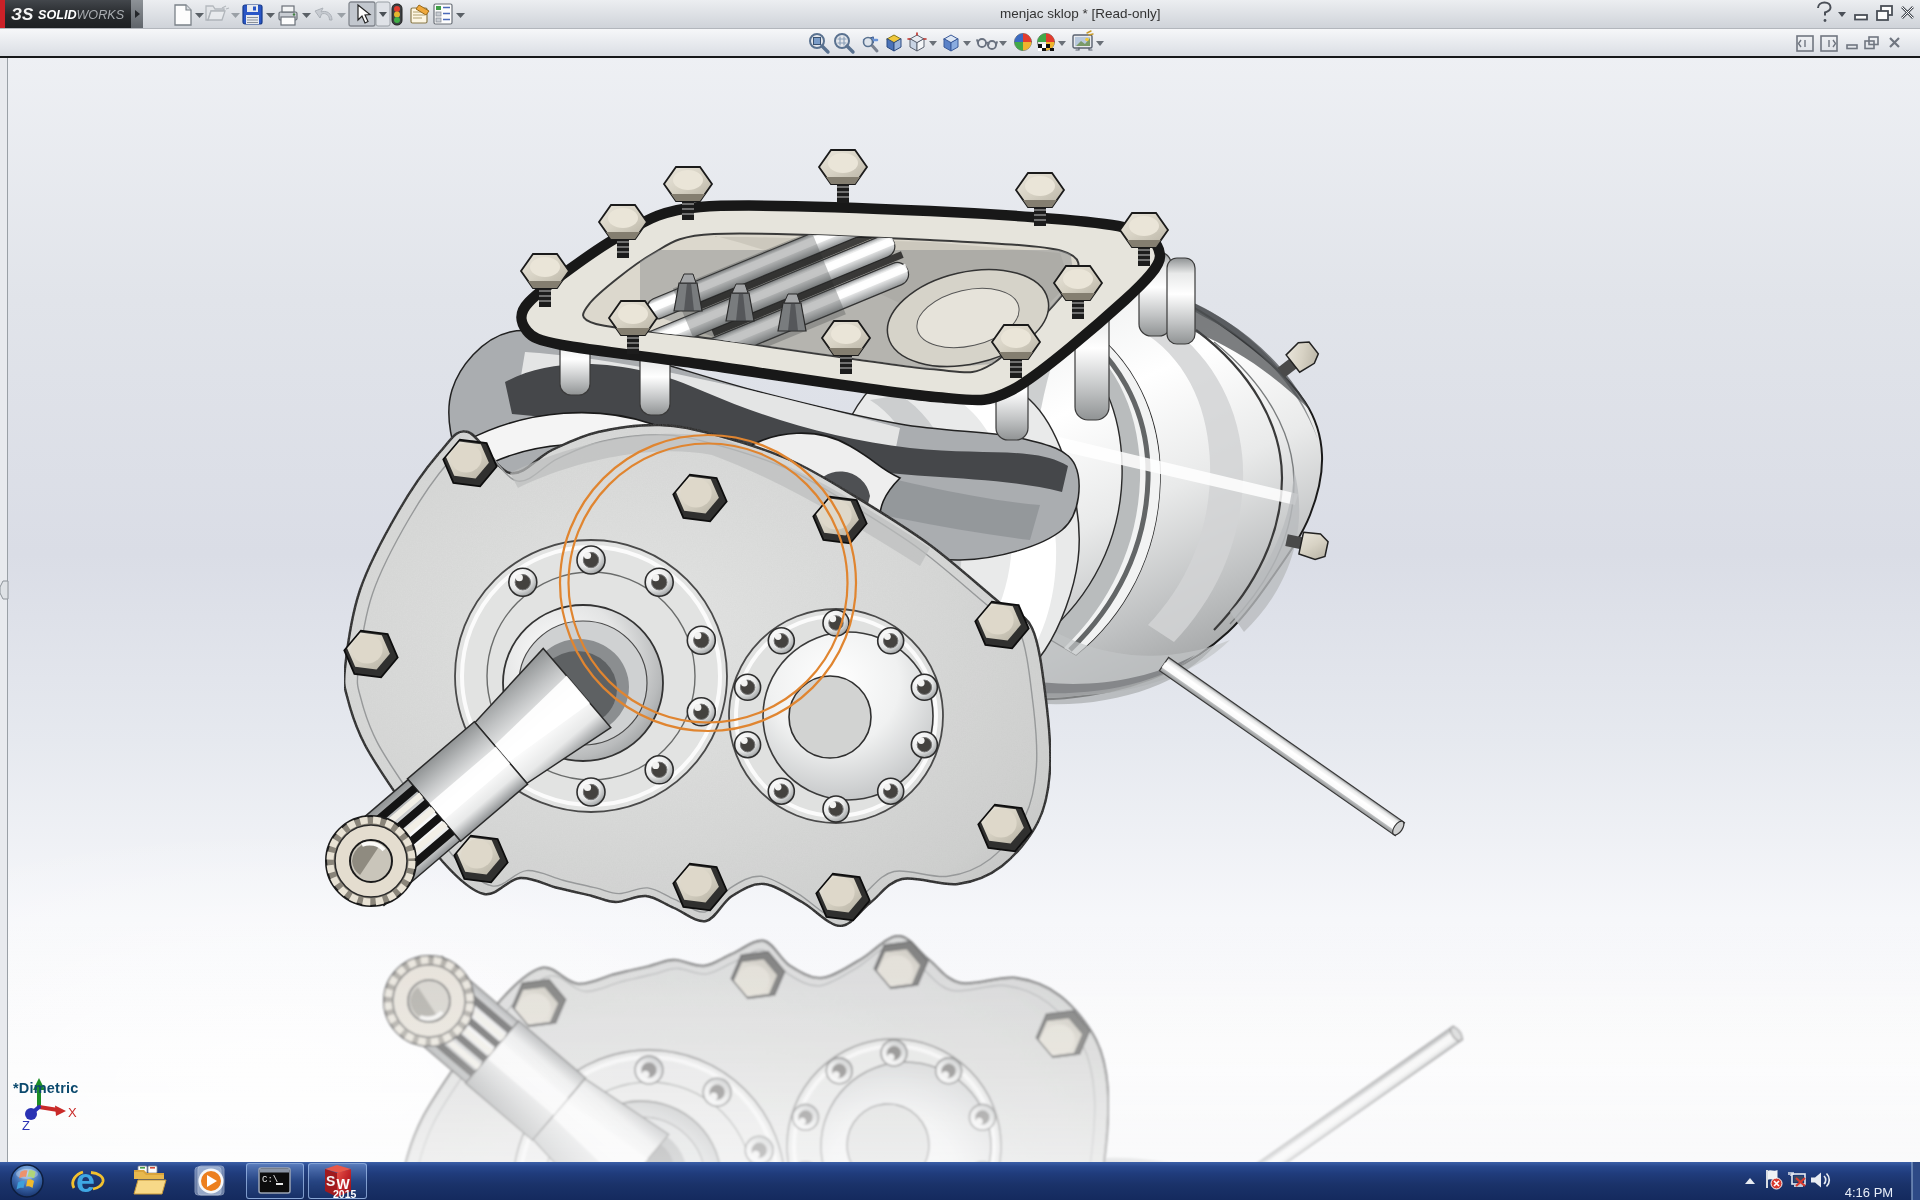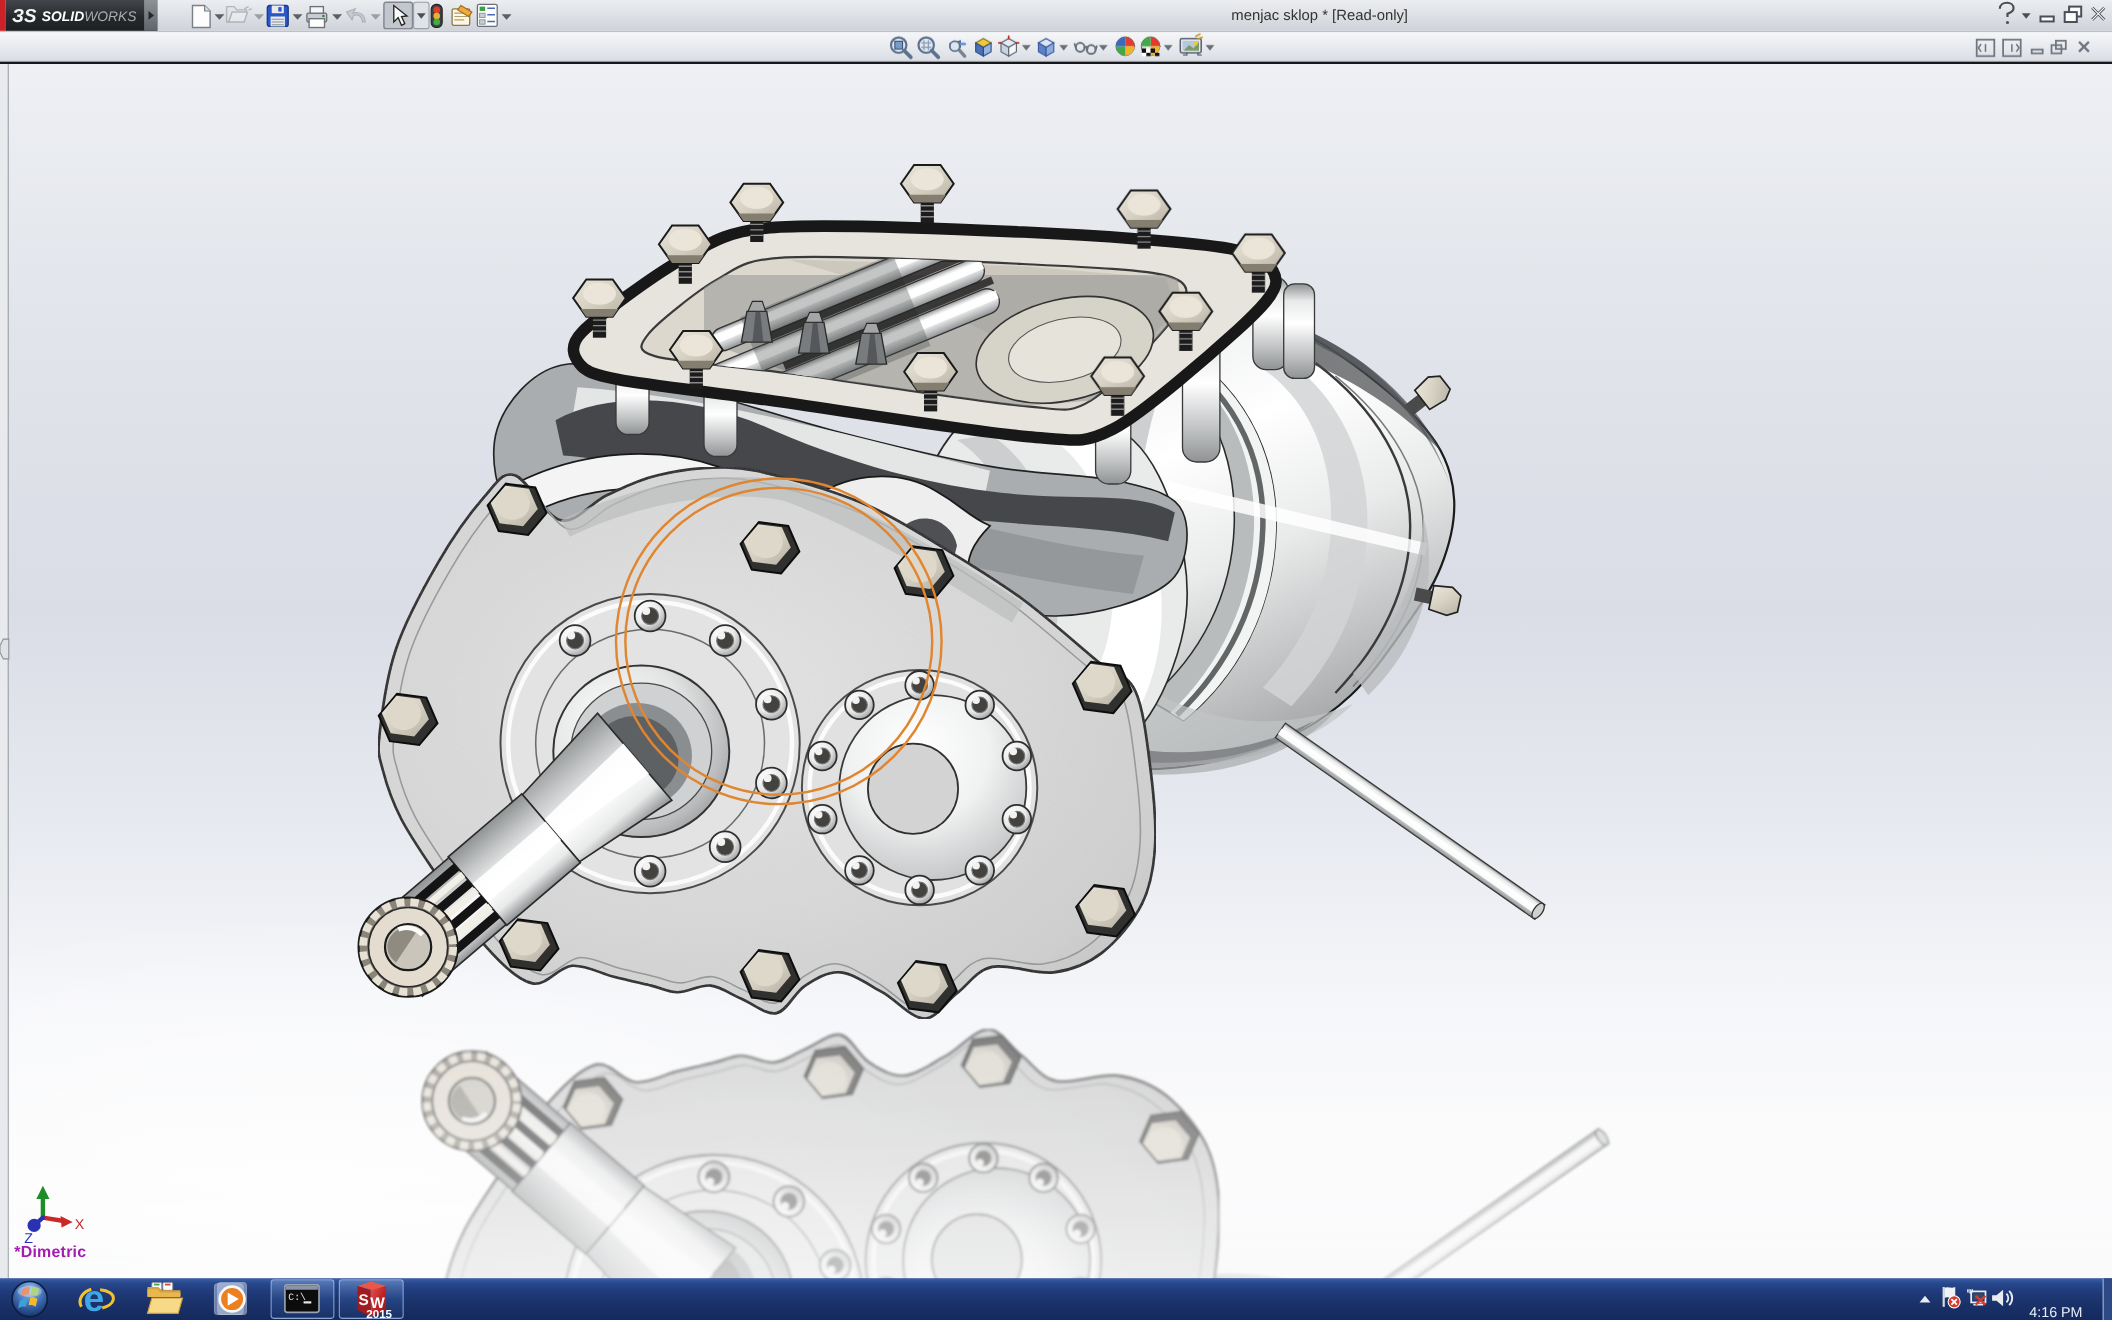--- a/index.html
+++ b/index.html
@@ -8,31 +8,31 @@
 #vp{position:absolute;left:0;top:0;}
 
 #bar1{position:absolute;left:0;top:0;width:1920px;height:28px;
   background:linear-gradient(#eceef1,#cfd3d9);}
 #redstrip{position:absolute;left:0;top:0;width:5px;height:28px;background:#cc2128;}
 #logoblk{position:absolute;left:5px;top:0;width:138px;height:28px;
   background:linear-gradient(#43474c,#26292c 55%,#1d2023);}
 #logotab{position:absolute;left:131px;top:0;width:12px;height:28px;
   background:linear-gradient(#8d9297,#5f646a);}
 #title{position:absolute;left:1000px;top:0;width:280px;height:28px;line-height:28px;
-  text-align:right;font-size:13.5px;color:#333;}
+  text-align:left;font-size:13.5px;color:#333;}
 
 #bar2{position:absolute;left:0;top:28px;width:1920px;height:29px;
   background:linear-gradient(#f6f7f9,#e2e5ea 70%,#d8dce2);border-top:1px solid #b2b6bc;box-sizing:border-box;}
 #vpborder{position:absolute;left:0;top:56px;width:1920px;height:2px;background:#16181a;}
 
 #taskbar{position:absolute;left:0;top:1162px;width:1920px;height:38px;}
 #taskbar{background:linear-gradient(#3c60a8 0%,#28488d 12%,#203c7c 30%,#1a3269 60%,#142a5e 100%);}
 .tbtn{position:absolute;top:1163px;height:36px;border:1px solid rgba(160,190,235,.75);border-radius:3px;
   background:linear-gradient(rgba(140,175,230,.45),rgba(60,100,170,.35) 50%,rgba(30,60,120,.35));box-sizing:border-box;}
-#dim{position:absolute;left:13px;top:1131px;font-size:14.5px;color:#a21caf;font-weight:bold;letter-spacing:.2px;}
+#dim{position:absolute;left:13px;top:1080px;font-size:14.5px;color:#0c4a6e;font-weight:bold;letter-spacing:.2px;}
 #clock{position:absolute;left:1837px;width:64px;top:1184px;text-align:center;color:#e8eef8;font-size:13px;line-height:18px;}
 </style>
 </head>
 <body>
 <div id="page">
 <svg id="vp" width="1920" height="1200" viewBox="0 0 1920 1200">
   <defs>
     <linearGradient id="bgg" x1="0" y1="0" x2="0" y2="1">
       <stop offset="0" stop-color="#eef0f4"></stop>
       <stop offset="0.22" stop-color="#e1e4ea"></stop>

